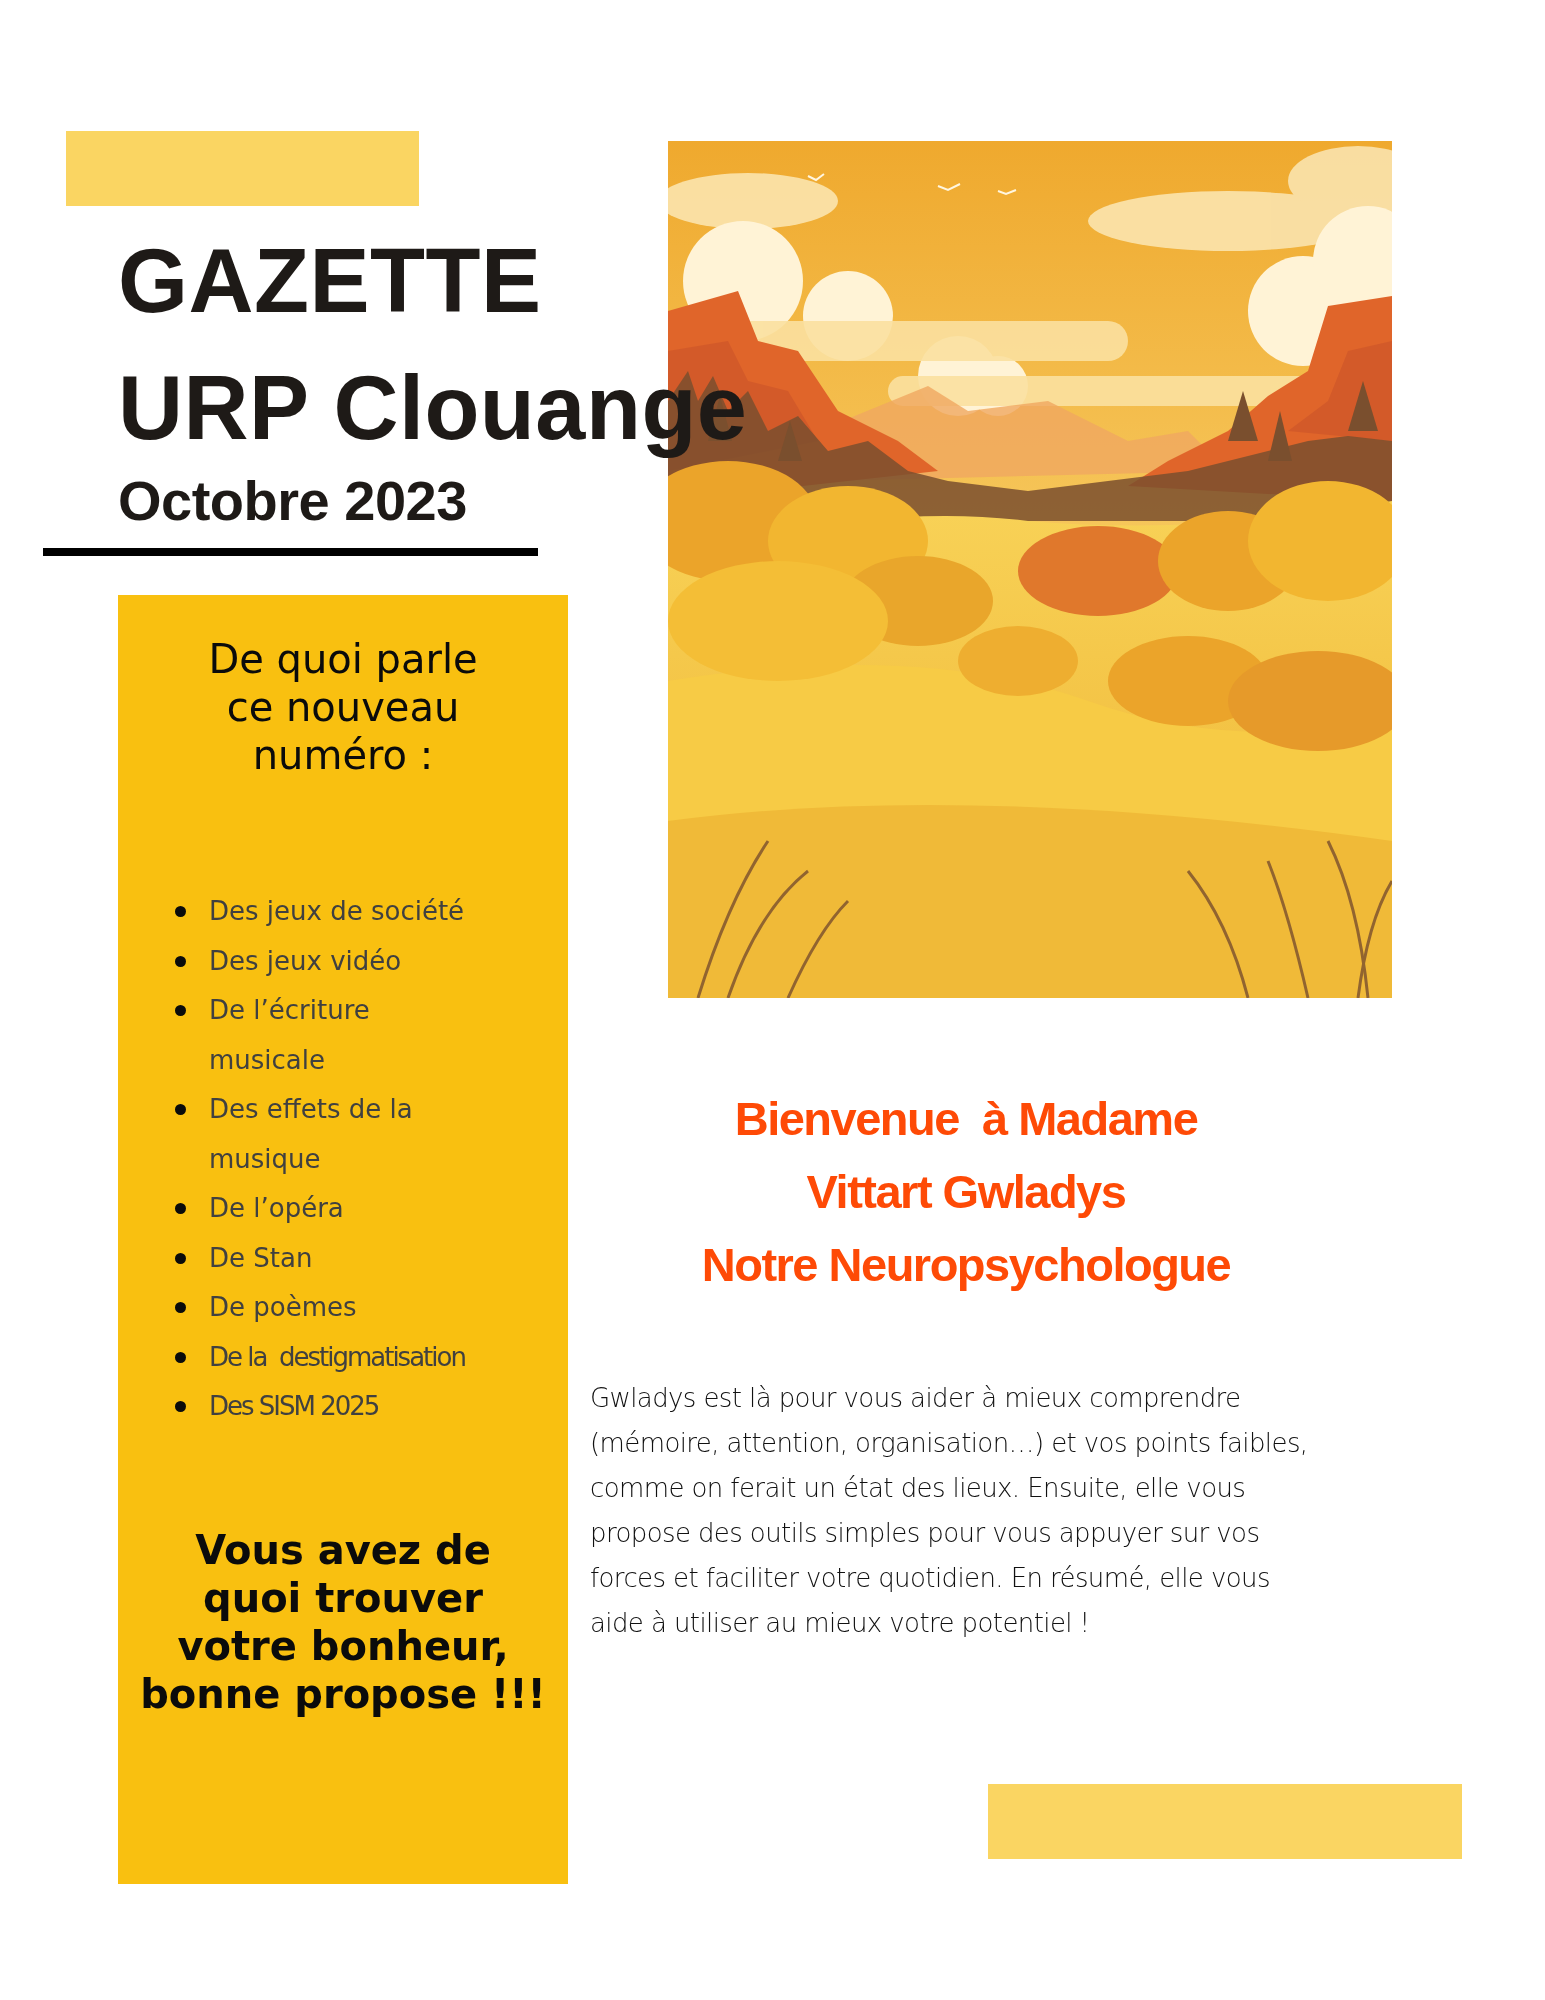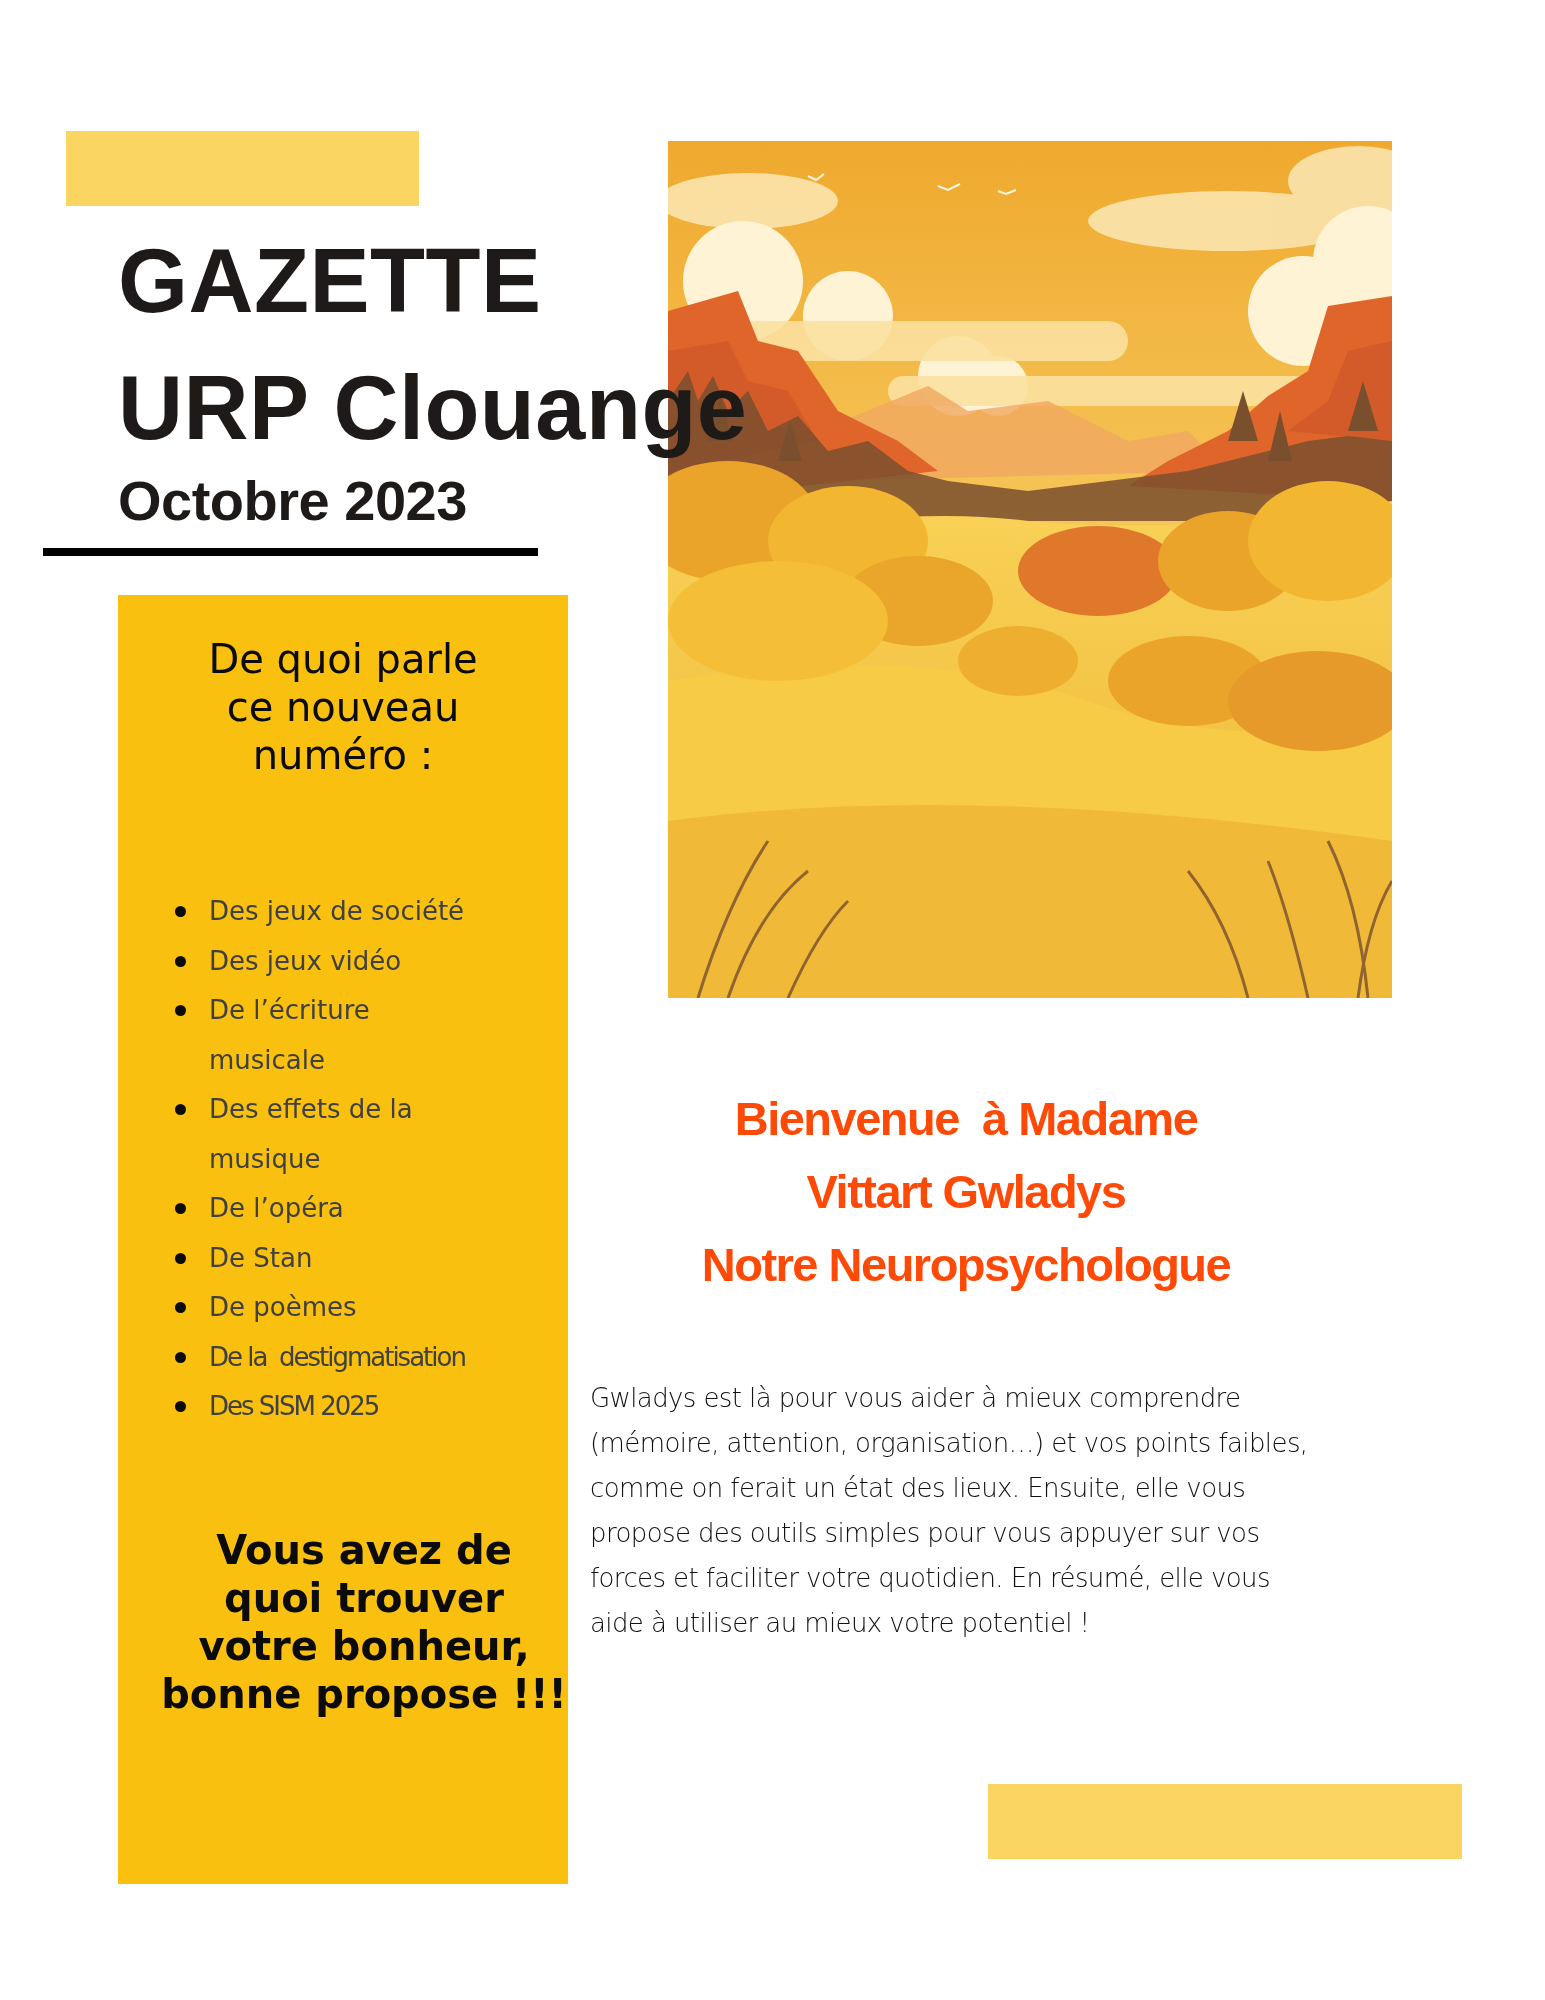--- a/index.html
+++ b/index.html
@@ -19,21 +19,21 @@
   .sidebar-heading { position: absolute; left: 0; top: 40px; width: 450px; text-align: center;
                      font-family: "DejaVu Sans", sans-serif; font-size: 40px; line-height: 48px; color: #0b0b0b; }
   .sidebar-heading span { display: block; }
   .topics { position: absolute; left: 60px; top: 292px; margin: 0; padding: 0; list-style: none;
             font-family: "DejaVu Sans", sans-serif; font-size: 26px; line-height: 49.5px; color: #404040; }
   .topics li { position: relative; padding-left: 31px; }
   .topics li .bullet { position: absolute; left: -3px; top: 19px; width: 11px; height: 11px; border-radius: 50%; background: #0b0b0b; }
   .topics li .wrap { display: inline-block; width: 300px; }
   .topics li.tight { letter-spacing: -2px; }
   .closing { position: absolute; left: 0; top: 931px; width: 450px; text-align: center;
-             font-family: "DejaVu Sans", sans-serif; font-weight: 700; font-size: 40px; line-height: 48px; color: #0b0b0b; padding-left: 21px; }
+             font-family: "DejaVu Sans", sans-serif; font-weight: 700; font-size: 40px; line-height: 48px; color: #0b0b0b; }
   .closing span { display: block; }
   .welcome { left: 636px; top: 1082px; width: 660px; text-align: center; color: #FE4A06;
              font-family: "Liberation Sans", sans-serif; font-weight: 700; font-size: 47px; line-height: 73px; letter-spacing: -1.5px; }
   .welcome span { display: block; white-space: pre; }
   .bio { left: 590px; top: 1376px; width: 800px; text-align: left; color: #111111;
          font-family: "DejaVu Sans", sans-serif; font-size: 26px; line-height: 45px; letter-spacing: -0.6px; font-weight: 300; }
   .bio span { display: block; white-space: nowrap; }
 </style>
 </head>
 <body>

